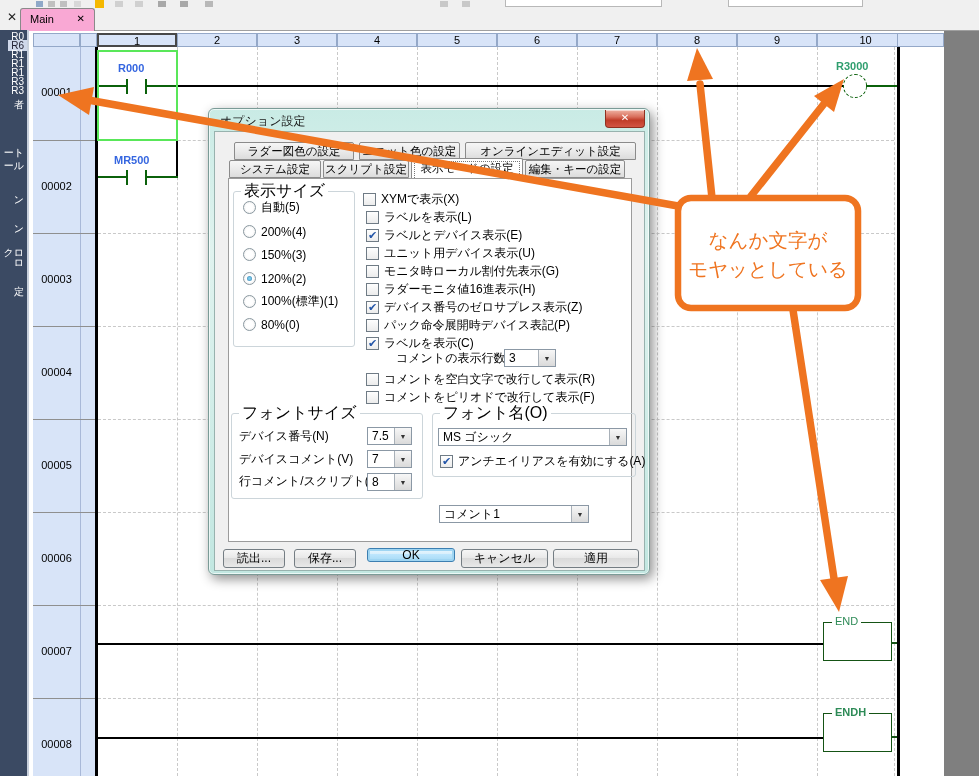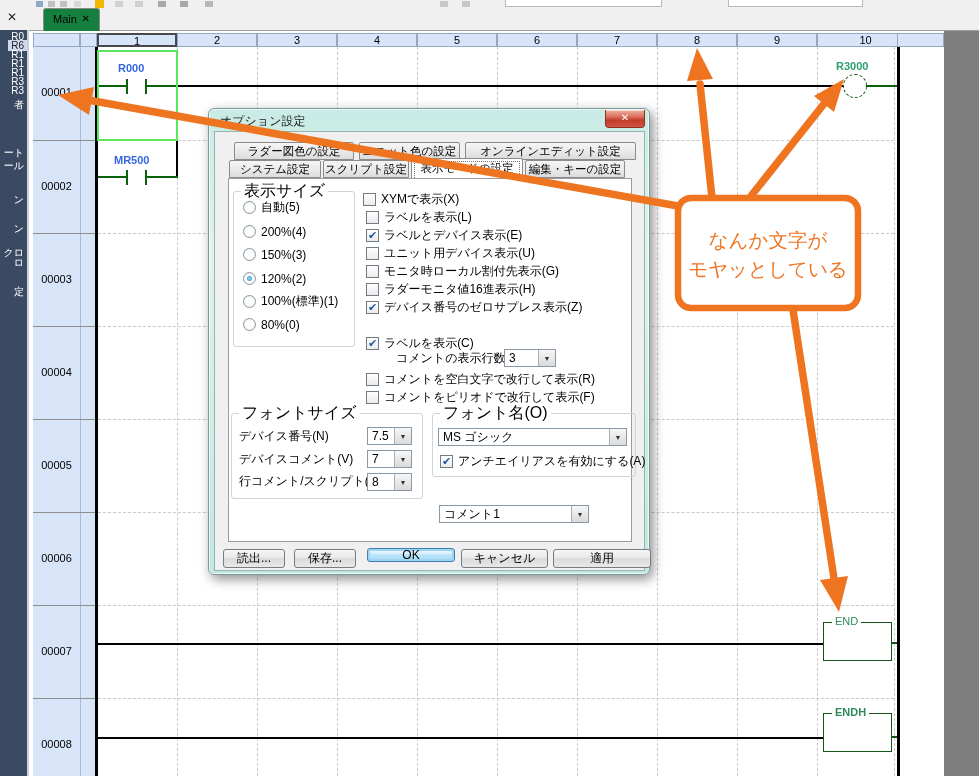--- a/index.html
+++ b/index.html
@@ -71,21 +71,21 @@
     <div class="abs" style="left:180px;top:1px;width:8px;height:6px;background:#a8a8a8"></div>
     <div class="abs" style="left:205px;top:1px;width:8px;height:6px;background:#b8b8b8"></div>
     <div class="abs" style="left:440px;top:1px;width:8px;height:6px;background:#c8c8c8"></div>
     <div class="abs" style="left:462px;top:1px;width:8px;height:6px;background:#c8c8c8"></div>
     <div class="abs" style="left:505px;top:0;width:157px;height:7px;background:#fff;border:1px solid #b8b8b8;border-top:none;box-sizing:border-box"></div>
     <div class="abs" style="left:728px;top:0;width:135px;height:7px;background:#fff;border:1px solid #b8b8b8;border-top:none;box-sizing:border-box"></div>
   </div>
 
   <div class="abs" style="left:0;top:8px;width:979px;height:23px;background:#f0f0f0;border-bottom:1px solid #9f9f9f;box-sizing:border-box"></div>
   <div class="abs" style="left:7px;top:10px;font-size:12px;font-weight:bold;color:#222;z-index:2">✕</div>
-  <div class="abs" style="left:43px;top:8px;width:57px;height:23px;background:#15803d;border:1px solid #8a8a8a;border-bottom:none;border-radius:3px 3px 0 0;box-sizing:border-box;z-index:2">
+  <div class="abs" style="left:20px;top:8px;width:75px;height:23px;background:#f9a8d4;border:1px solid #8a8a8a;border-bottom:none;border-radius:3px 3px 0 0;box-sizing:border-box;z-index:2">
     <span class="abs" style="left:9px;top:4px;font-size:11px">Main</span>
     <span class="abs" style="right:9px;top:4px;font-size:10px;font-weight:bold">✕</span>
   </div>
 
   <div class="abs" style="left:0;top:30px;width:27px;height:746px;background:#3b4a63;z-index:2">
     <div class="lpitem" style="top:1px">R0</div>
     <div class="lpitem sel" style="top:10px">R6</div>
     <div class="lpitem" style="top:19px">R1</div>
     <div class="lpitem" style="top:28px">R1</div>
     <div class="lpitem" style="top:37px">R1</div>
@@ -261,20 +261,24 @@
     <div class="row" style="left:157px;top:173px">
         <span class="cb"></span>
         <span>ラダーモニタ値16進表示(H)</span>
       </div>
     <div class="row" style="left:157px;top:191px">
         <span class="cb">
           <span>✔</span>
         </span>
         <span>デバイス番号のゼロサプレス表示(Z)</span>
       </div>
+    <div class="row" style="left:157px;top:209px">
+        <span class="cb"></span>
+        <span>パック命令展開時デバイス表記(P)</span>
+      </div>
     <div class="row" style="left:157px;top:227px">
         <span class="cb">
           <span>✔</span>
         </span>
         <span>ラベルを表示(C)</span>
       </div>
     <div class="row" style="left:187px;top:242px">
         <span>コメントの表示行数(D)</span>
       </div>
     <div class="combo" style="left:295px;top:240px;width:52px">
@@ -343,21 +347,21 @@
       <span class="val">コメント1</span>
       <span class="btn">
           <span>▼</span>
         </span>
     </div>
 
     <div class="wbtn" style="left:14px;top:440px;width:62px">読出...</div>
     <div class="wbtn" style="left:85px;top:440px;width:62px">保存...</div>
     <div class="wbtn default" style="left:158px;top:439px;width:88px;height:14px">OK</div>
     <div class="wbtn" style="left:252px;top:440px;width:87px">キャンセル</div>
-    <div class="wbtn" style="left:344px;top:440px;width:98px">適用</div>
+    <div class="wbtn" style="left:344px;top:440px;width:86px">適用</div>
   </div>
 
   <svg width="979" height="776" viewBox="0 0 979 776" style="position:absolute;left:0;top:0;z-index:20;pointer-events:none">
     <g fill="none" stroke-linecap="round" stroke-width="7.5" stroke="#ef7420">
       <line x1="678" y1="206" x2="88" y2="100"></line>
       <line x1="712" y1="198" x2="700" y2="84"></line>
       <line x1="751" y1="196" x2="827" y2="100"></line>
       <line x1="793" y1="310" x2="835" y2="585"></line>
       <rect x="678" y="198" width="180" height="110" rx="13" fill="#fff" stroke-width="6.5"></rect>
     </g>

